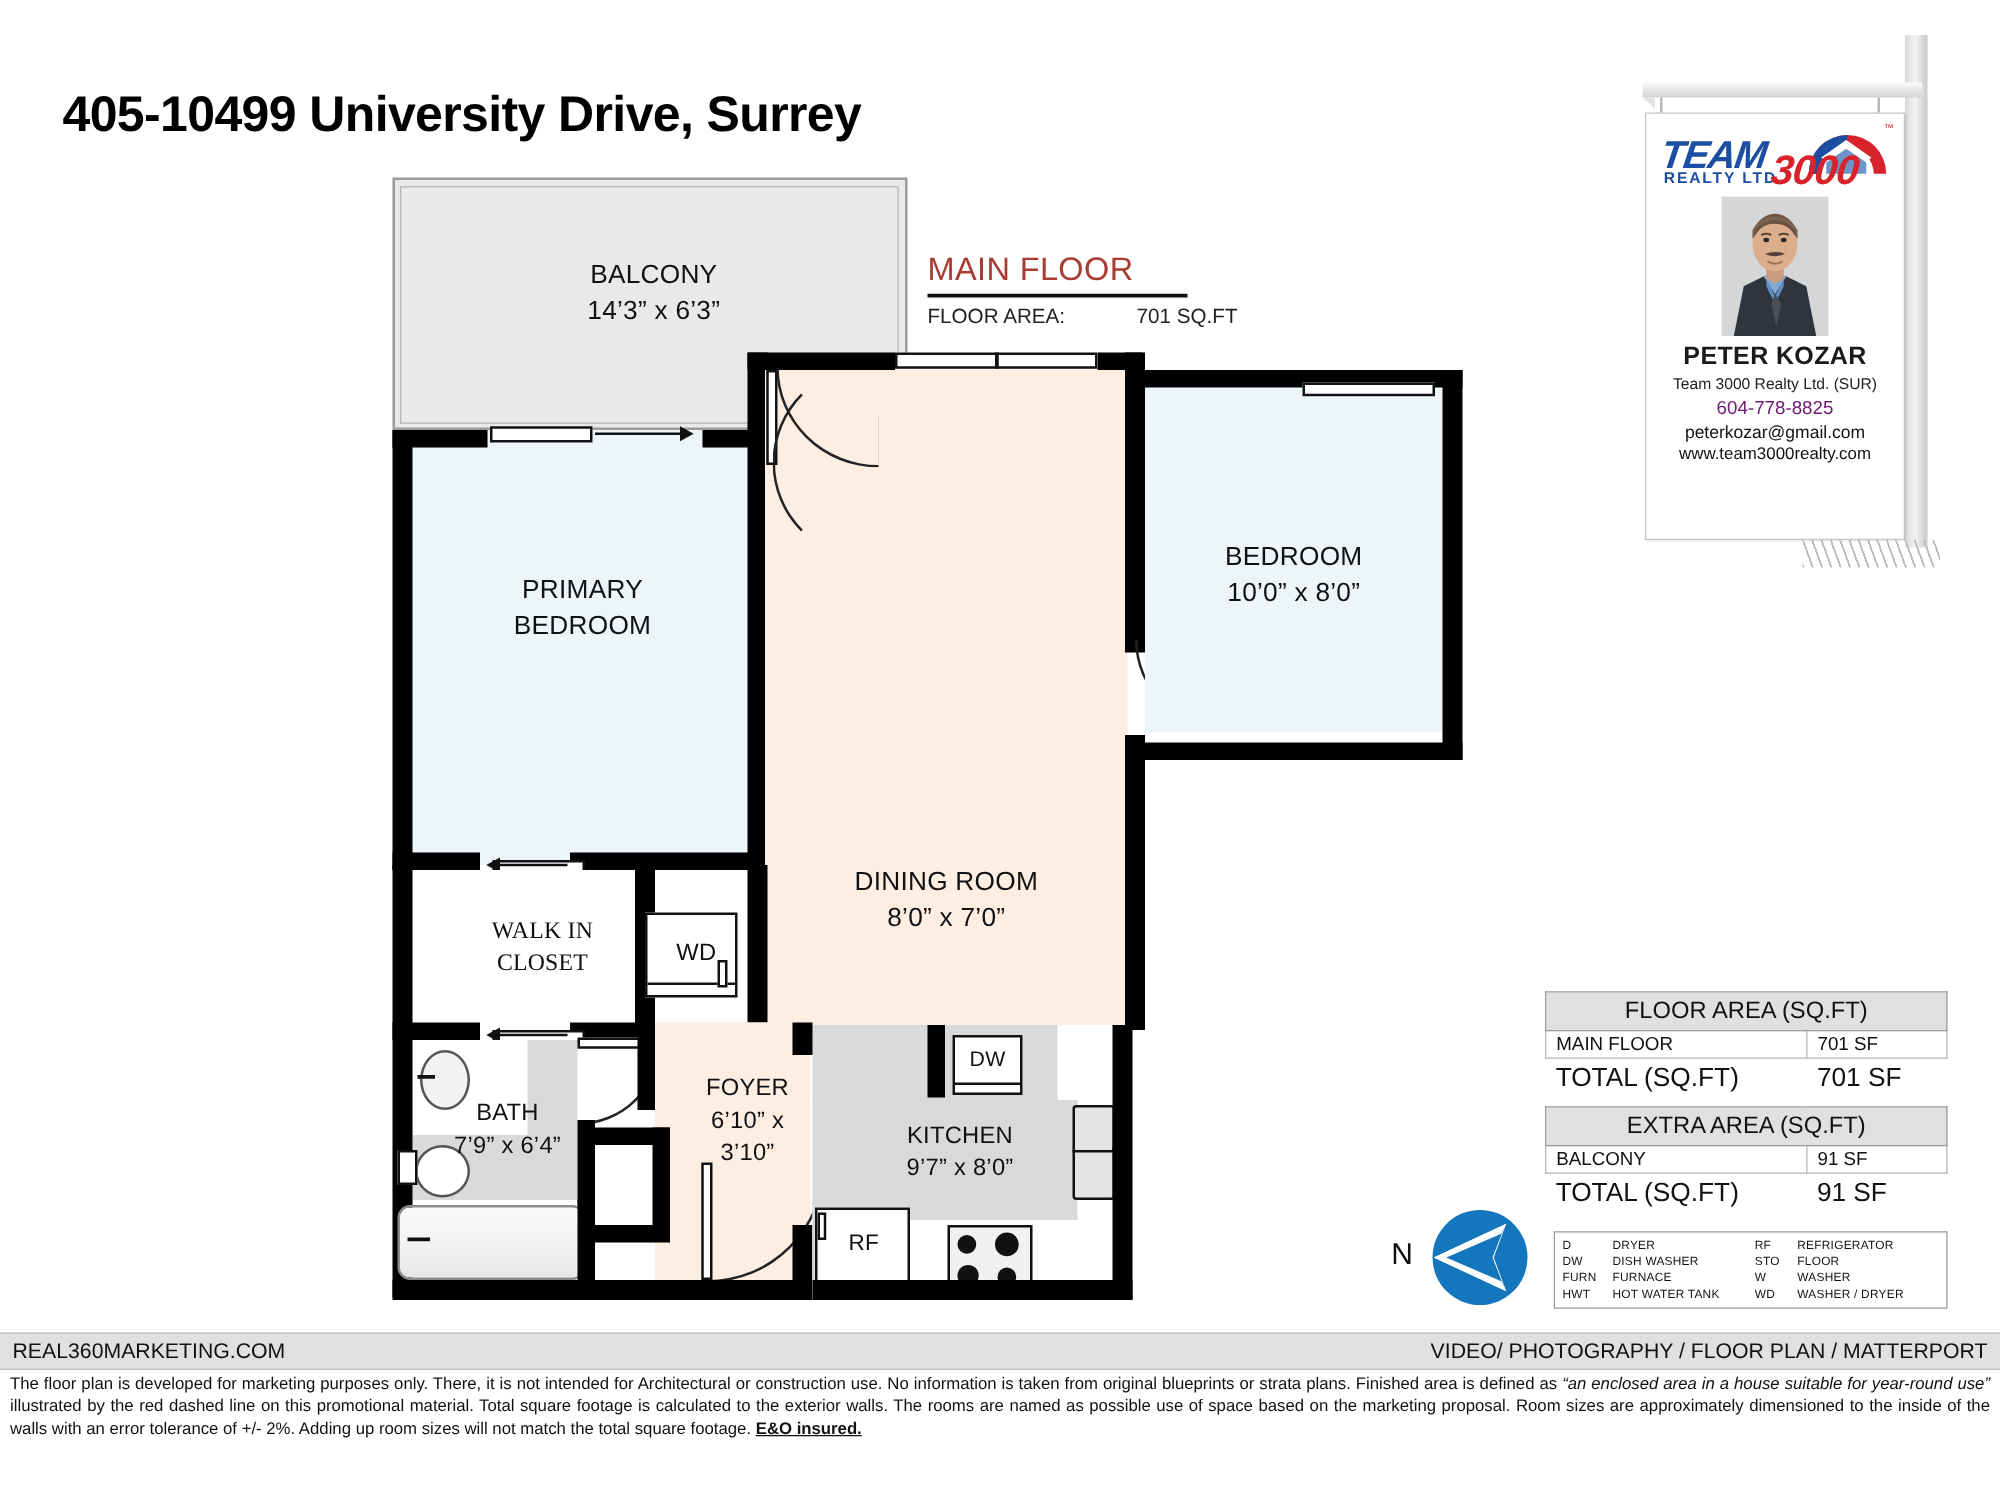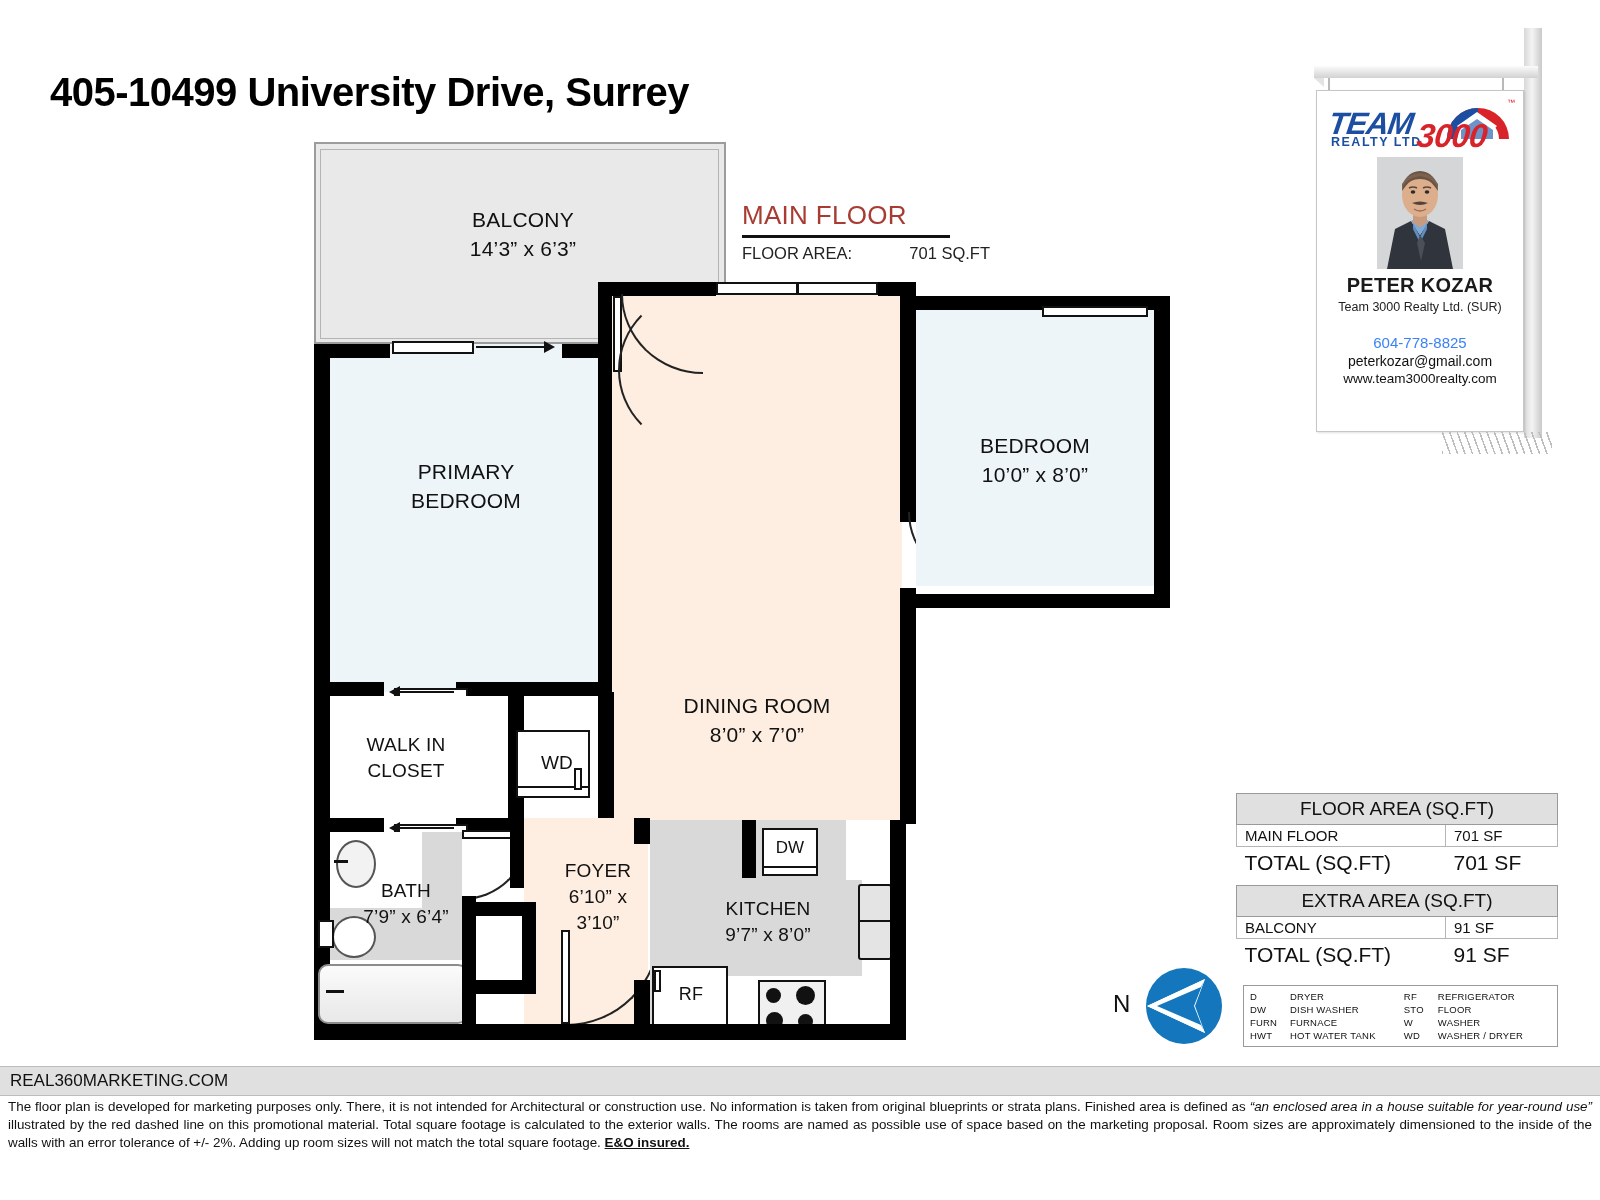--- a/index.html
+++ b/index.html
@@ -64,21 +64,21 @@
     font-style:italic;letter-spacing:-1px;transform:skewX(-8deg);}
   #logo-realty{position:absolute;left:8px;top:38px;font-size:12.5px;font-weight:700;color:#1c4fa1;
     letter-spacing:1.5px;}
   #logo-3000{position:absolute;left:94px;top:20px;font-size:33px;font-weight:700;color:#d8232a;
     letter-spacing:-1px;font-style:italic;transform:skewX(-6deg);}
   #logo-arch{position:absolute;right:4px;top:2px;width:70px;height:42px;}
   #logo-tm{position:absolute;right:2px;top:1px;font-size:8px;color:#d8232a;}
   #portrait{position:relative;width:86px;height:112px;margin:2px auto 0 auto;overflow:hidden;}
   #agent-name{text-align:center;font-size:20px;font-weight:700;margin-top:5px;letter-spacing:.3px;}
   #agent-co{text-align:center;font-size:12.5px;margin-top:3px;color:#222;}
-  #agent-phone{text-align:center;font-size:15px;margin-top:20px;color:#3b82f6;}
+  #agent-phone{text-align:center;font-size:15px;margin-top:4px;color:#701a75;}
   #agent-email{text-align:center;font-size:14px;margin-top:2px;color:#111;}
   #agent-web{text-align:center;font-size:13.5px;margin-top:2px;color:#111;}
   #sign-hatch{position:absolute;left:152px;top:404px;width:110px;height:22px;
     background:repeating-linear-gradient(70deg,#bdbdbd 0 1.5px,transparent 1.5px 7px);}
 
   
   #area-tables{left:1236px;top:793px;width:322px;}
   .tbl{width:100%;border-collapse:collapse;margin-bottom:8px;}
   .tbl th{background:#e0e0e0;border:1px solid #9a9a9a;font-size:19px;font-weight:400;
     padding:4px 0;text-align:center;color:#111;}
@@ -179,21 +179,21 @@
   <div class="wall" style="left:900px;top:594px;width:270px;height:14px;"></div>
   <div class="thin" style="left:1042px;top:306px;width:106px;height:11px;"></div>
   <div class="label" style="left:922px;top:432px;width:226px;">
     <span>BEDROOM</span>
     <span class="dim">10’0” x 8’0”</span>
   </div>
 
   <div class="room fill-white" style="left:330px;top:696px;width:180px;height:122px;"></div>
   <div class="wall" style="left:314px;top:692px;width:16px;height:134px;"></div>
   <div class="wall" style="left:508px;top:692px;width:16px;height:134px;"></div>
-  <div class="label label-sm" style="left:318px;top:732px;width:176px;">
+  <div class="label label-sm" style="left:346px;top:732px;width:176px;font-family:Liberation Serif, serif;">
     <span>WALK IN</span>
     <span class="dim">CLOSET</span>
   </div>
 
   <div class="wall" style="left:314px;top:818px;width:70px;height:14px;"></div>
   <div class="wall" style="left:456px;top:818px;width:68px;height:14px;"></div>
   <div class="thin" style="left:394px;top:824px;width:74px;height:10px;"></div>
   <div class="thinl" style="left:398px;top:827px;width:56px;height:2px;"></div>
   <div class="abs" style="left:389px;top:822px;width:0;height:0;border-right:11px solid #111;border-top:6px solid transparent;border-bottom:6px solid transparent;"></div>
 
@@ -424,17 +424,18 @@
   <svg id="compass-circ" viewBox="0 0 78 78">
     <circle cx="39" cy="39" r="38" fill="#1477bd"></circle>
     <path d="M2 39 L60 12 L50 39 L60 66 Z" fill="#ffffff"></path>
     <path d="M6 39 L58 16 L49 39 L58 62 Z" fill="#1477bd"></path>
     <path d="M2 39 L60 12 L56 20 L12 39 L56 58 L60 66 Z" fill="#ffffff"></path>
   </svg>
 </div>
 
 <div class="abs" id="footer-bar">
   <span id="footer-left">REAL360MARKETING.COM</span>
+  <span id="footer-right">VIDEO/ PHOTOGRAPHY / FLOOR PLAN / MATTERPORT</span>
 </div>
 
 <div class="abs" id="disclaimer">
   <span>The floor plan is developed for marketing purposes only. There, it is not intended for Architectural or construction use. No information is  taken from original blueprints or strata plans. Finished area is defined as  </span><i>“an enclosed area in a house suitable for year-round use”</i><span> illustrated by the red dashed line on this promotional material. Total square footage is calculated to the exterior walls. The rooms are named as possible use of space based on the marketing proposal. Room sizes are approximately dimensioned to the inside of the walls with an error tolerance of +/- 2%. Adding up room sizes will not match the total square footage. </span><b>E&amp;O insured.</b>
 </div>
 
 </body></html>

